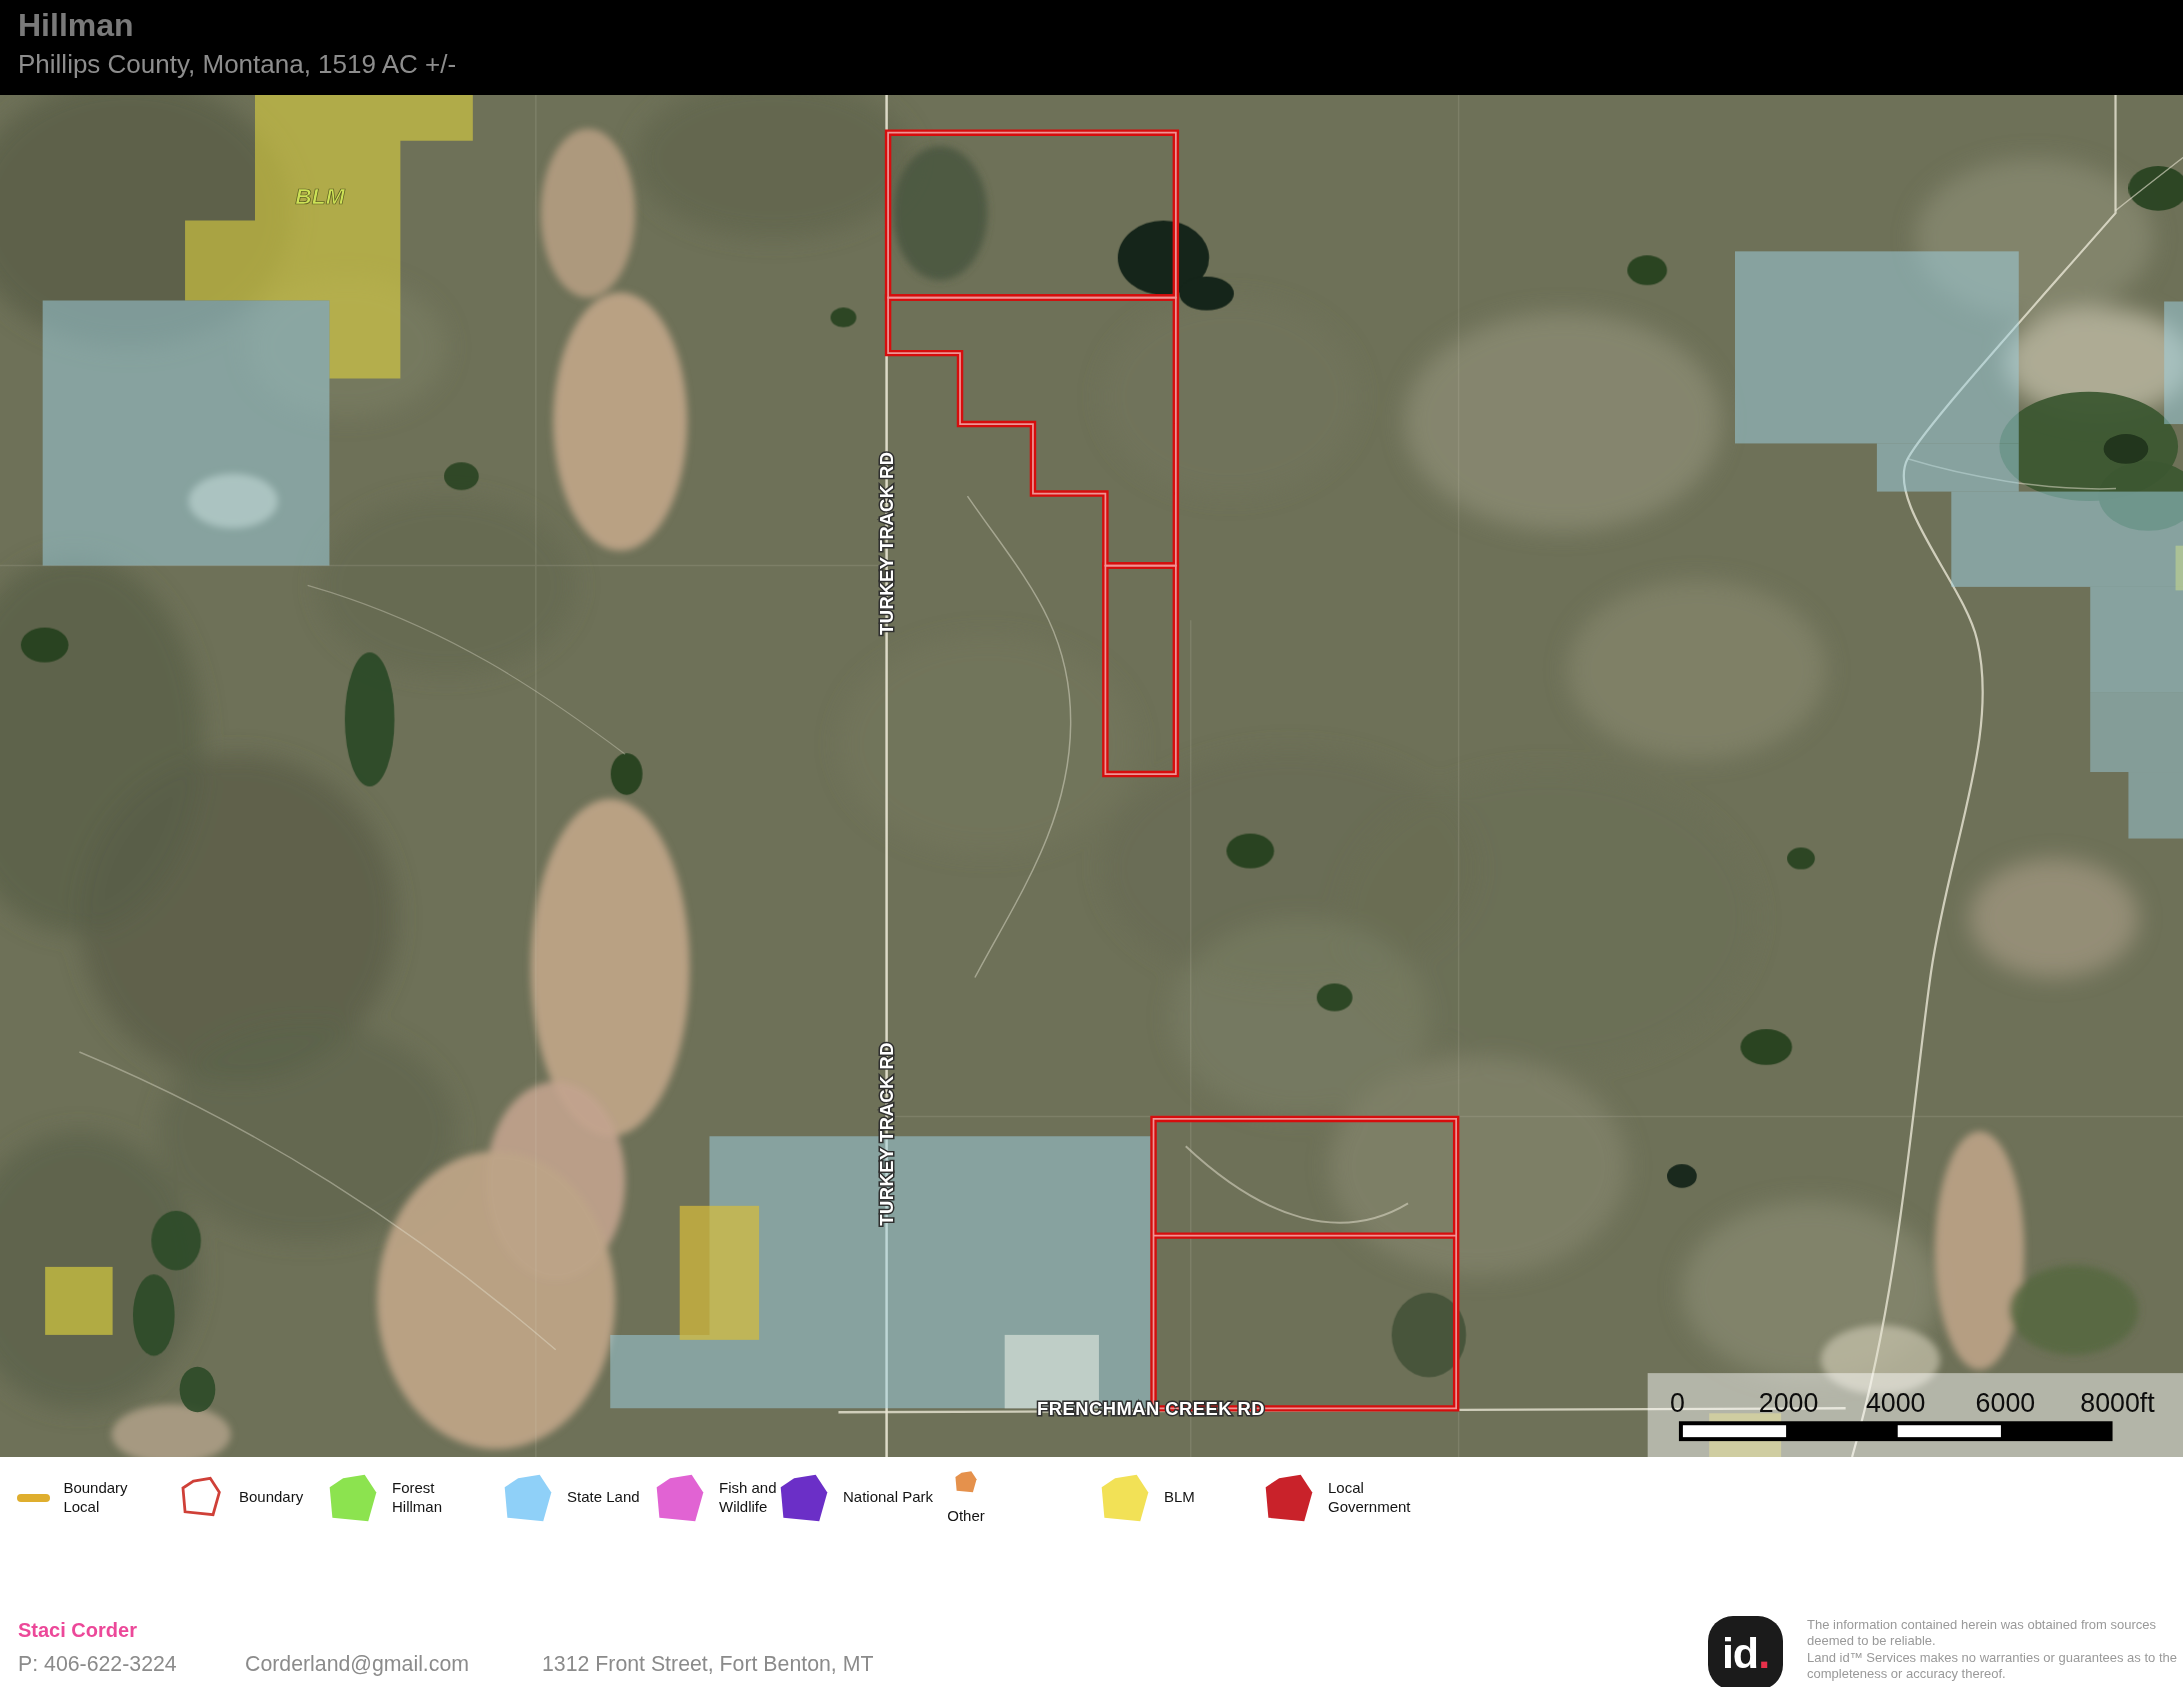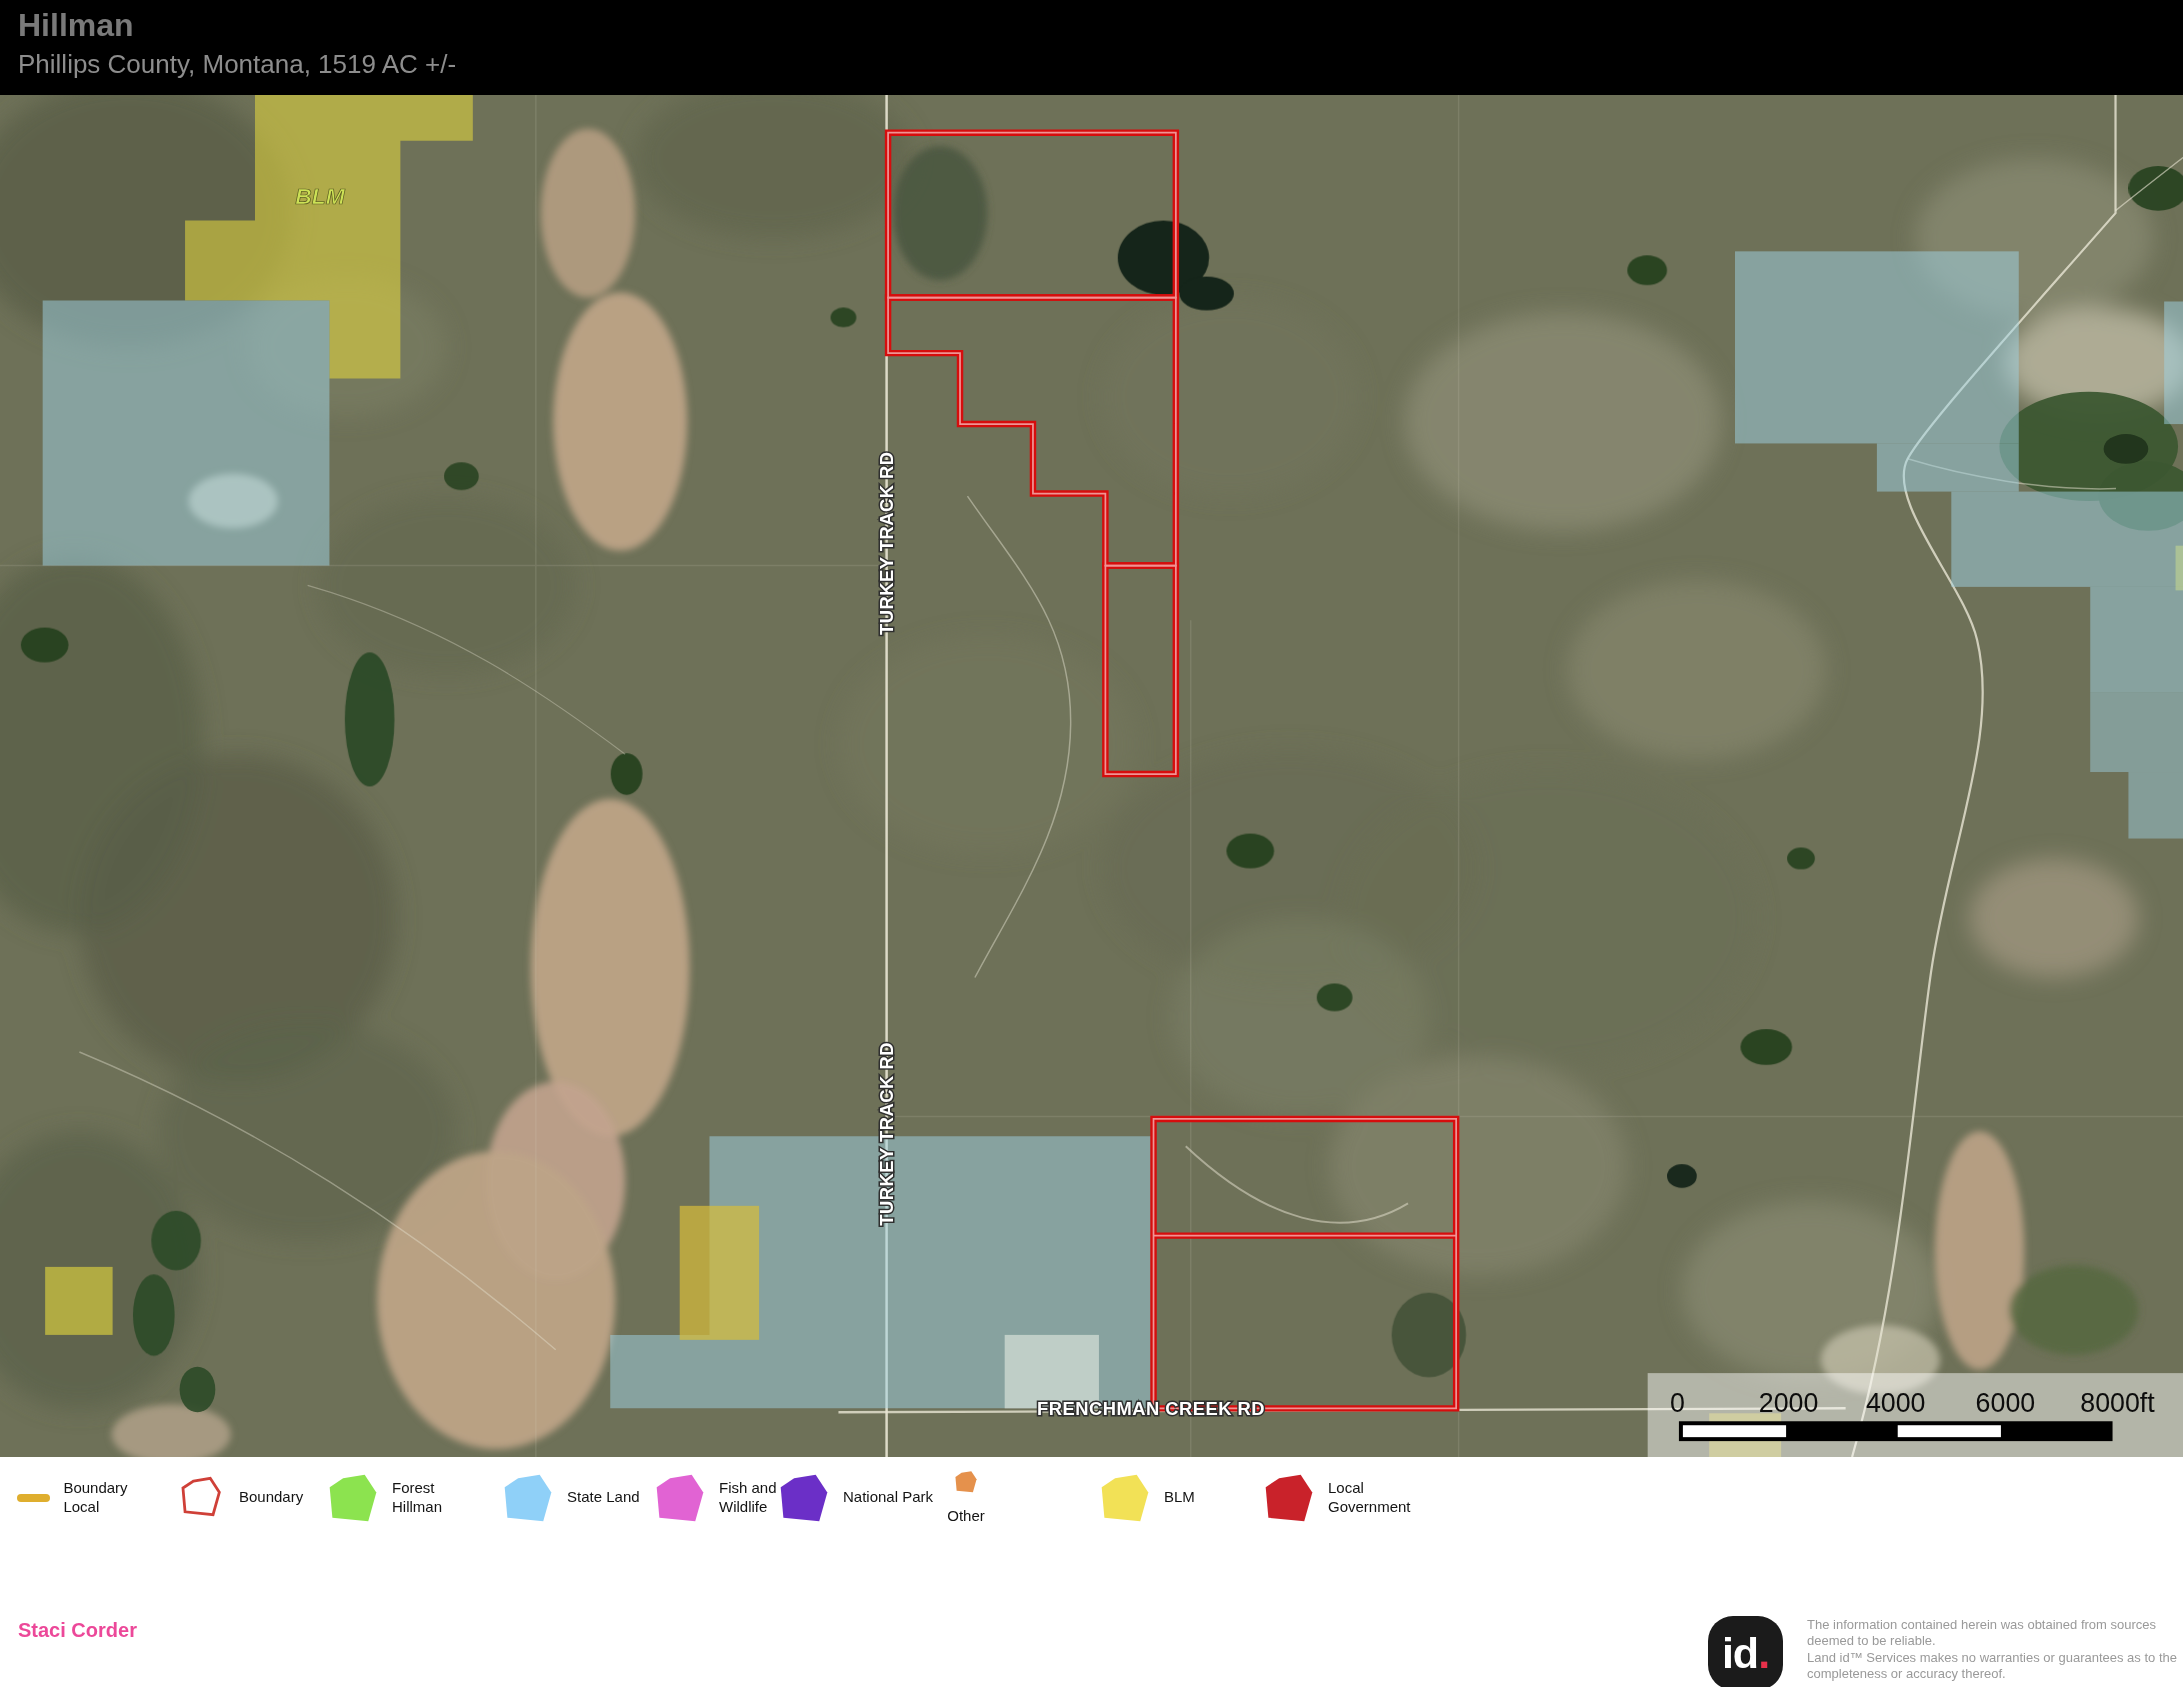--- a/index.html
+++ b/index.html
@@ -260,20 +260,25 @@
           <polygon points="30,8 78,0 104,40 86,104 6,96 0,28" fill="#c9222a"></polygon>
         </svg>
         <div class="legend-label">
           <div>Local</div>
           <div>Government</div>
         </div>
       </div>
     </div>
 
   <div class="agent-name">Staci Corder</div>
+  <div class="contact-row">
+    <span class="contact-phone">P: 406-622-3224</span>
+    <span class="contact-email">Corderland@gmail.com</span>
+    <span class="contact-address">1312 Front Street, Fort Benton, MT</span>
+  </div>
 
   <div class="id-logo">
     <span class="id-logo-text"><span>id</span><span class="id-logo-dot">.</span></span>
   </div>
   <div class="disclaimer">
     <div>The information contained herein was obtained from sources</div>
     <div>deemed to be reliable.</div>
     <div> Land id™ Services makes no warranties or guarantees as to the</div>
     <div>completeness or accuracy thereof.</div>
   </div>

